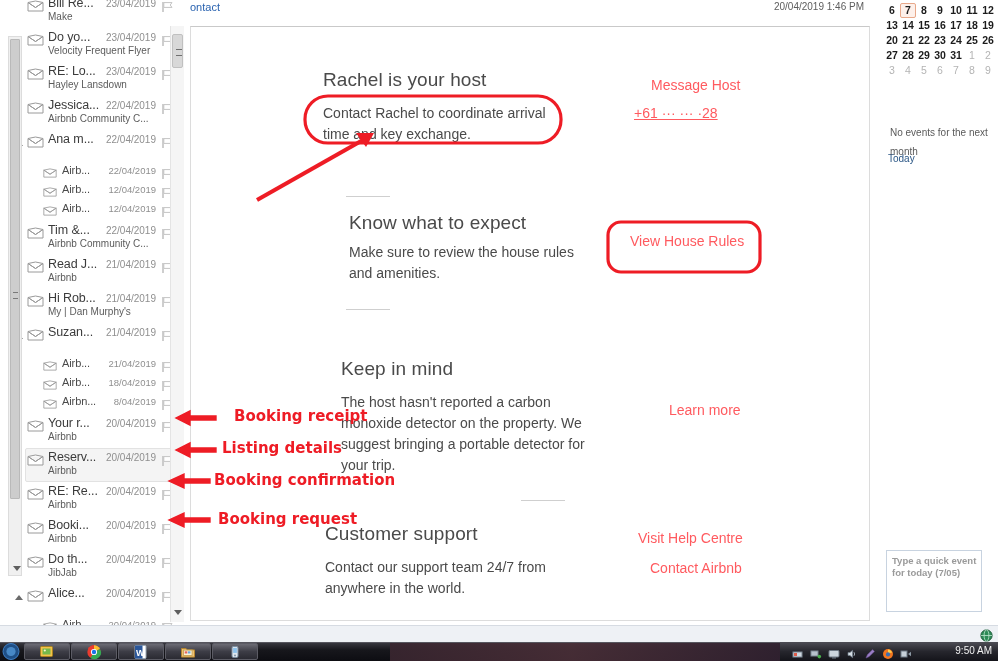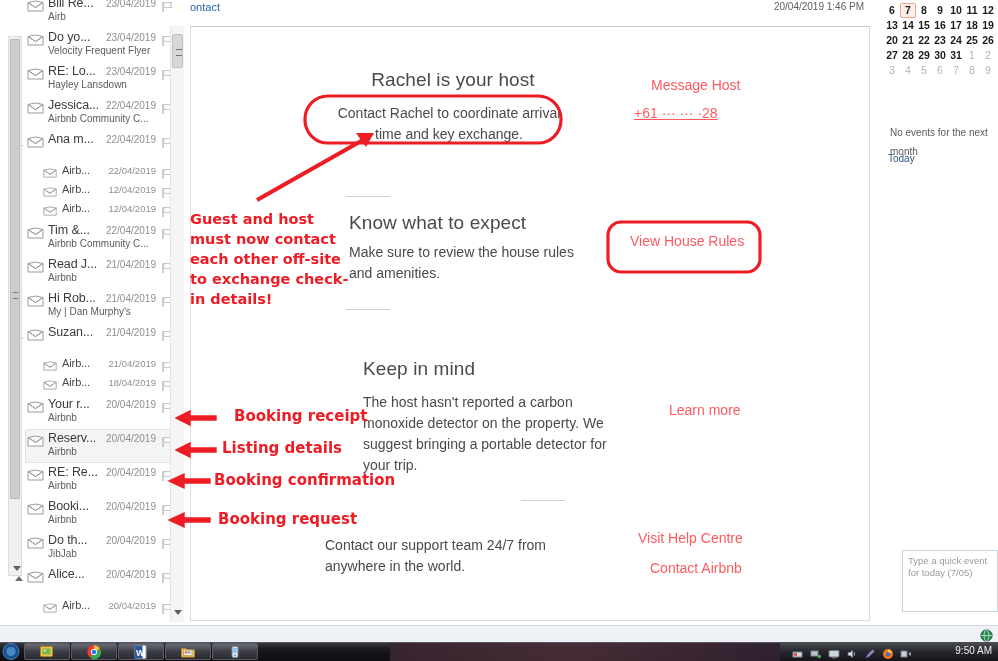--- a/index.html
+++ b/index.html
@@ -277,24 +277,25 @@
   #today-note {
     position: absolute;
     left: 8px; top: 123px;
     width: 104px;
     font-size: 10px;
     color: #5a5a5a;
     line-height: 19px;
   }
   #quick-event {
     position: absolute;
-    left: 20px; top: 550px;
+    left: 4px; top: 550px;
     width: 96px; height: 62px;
     border: 1px solid #c8d3e0;
     background: #ffffff;
+    font-weight: bold;
   }
   #quick-event span {
     position: absolute;
     left: 5px; top: 4px;
     width: 88px;
     font-size: 9.5px;
     color: #9a9a9a;
     line-height: 12px;
   }
 
@@ -384,21 +385,21 @@
         <div class="msg-row">
           <span class="env">
             <svg width="17" height="12" viewBox="0 0 17 12">
   <path d="M1 2.5 L8.5 7.5 L16 2.5 L16 11 L1 11 Z" fill="#ffffff" stroke="#9a9a9a" stroke-width="1"></path>
   <path d="M1 2.5 L8.5 7.5 L16 2.5" fill="none" stroke="#9a9a9a" stroke-width="1"></path>
   <path d="M1 2.5 L8.5 1 L16 2.5" fill="#ffffff" stroke="#9a9a9a" stroke-width="1"></path>
 </svg>
           </span>
           <span class="msg-subject">Bill Re...</span>
           <span class="msg-date">23/04/2019</span>
-          <span class="msg-sender">Airb</span>
+          <span class="msg-sender">Make</span>
           <span class="flag"><svg width="13" height="12" viewBox="0 0 13 12">
   <path d="M2 1 L2 11" stroke="#b9b9b9" stroke-width="1.4" fill="none"></path>
   <path d="M2.8 1.6 L11 1.6 L9.2 4 L11 6.4 L2.8 6.4 Z" fill="#ffffff" stroke="#c4c4c4" stroke-width="1"></path>
 </svg></span>
         </div>
         <div class="msg-row">
           <span class="env">
             <svg width="17" height="12" viewBox="0 0 17 12">
   <path d="M1 2.5 L8.5 7.5 L16 2.5 L16 11 L1 11 Z" fill="#ffffff" stroke="#9a9a9a" stroke-width="1"></path>
   <path d="M1 2.5 L8.5 7.5 L16 2.5" fill="none" stroke="#9a9a9a" stroke-width="1"></path>
@@ -588,20 +589,35 @@
         <div class="msg-row child">
           <span class="env">
             <svg width="14" height="10" viewBox="0 0 17 12">
   <path d="M1 2.5 L8.5 7.5 L16 2.5 L16 11 L1 11 Z" fill="#ffffff" stroke="#9a9a9a" stroke-width="1"></path>
   <path d="M1 2.5 L8.5 7.5 L16 2.5" fill="none" stroke="#9a9a9a" stroke-width="1"></path>
   <path d="M1 2.5 L8.5 1 L16 2.5" fill="#ffffff" stroke="#9a9a9a" stroke-width="1"></path>
 </svg>
           </span>
           <span class="msg-subject">Airb...</span>
           <span class="msg-date">18/04/2019</span>
+          <span class="flag"><svg width="13" height="12" viewBox="0 0 13 12">
+  <path d="M2 1 L2 11" stroke="#b9b9b9" stroke-width="1.4" fill="none"></path>
+  <path d="M2.8 1.6 L11 1.6 L9.2 4 L11 6.4 L2.8 6.4 Z" fill="#ffffff" stroke="#c4c4c4" stroke-width="1"></path>
+</svg></span>
+        </div>
+        <div class="msg-row child">
+          <span class="env">
+            <svg width="14" height="10" viewBox="0 0 17 12">
+  <path d="M1 2.5 L8.5 7.5 L16 2.5 L16 11 L1 11 Z" fill="#ffffff" stroke="#9a9a9a" stroke-width="1"></path>
+  <path d="M1 2.5 L8.5 7.5 L16 2.5" fill="none" stroke="#9a9a9a" stroke-width="1"></path>
+  <path d="M1 2.5 L8.5 1 L16 2.5" fill="#ffffff" stroke="#9a9a9a" stroke-width="1"></path>
+</svg>
+          </span>
+          <span class="msg-subject">Airbn...</span>
+          <span class="msg-date">8/04/2019</span>
           <span class="flag"><svg width="13" height="12" viewBox="0 0 13 12">
   <path d="M2 1 L2 11" stroke="#b9b9b9" stroke-width="1.4" fill="none"></path>
   <path d="M2.8 1.6 L11 1.6 L9.2 4 L11 6.4 L2.8 6.4 Z" fill="#ffffff" stroke="#c4c4c4" stroke-width="1"></path>
 </svg></span>
         </div>
         <div class="msg-row">
           <span class="env">
             <svg width="17" height="12" viewBox="0 0 17 12">
   <path d="M1 2.5 L8.5 7.5 L16 2.5 L16 11 L1 11 Z" fill="#ffffff" stroke="#9a9a9a" stroke-width="1"></path>
   <path d="M1 2.5 L8.5 7.5 L16 2.5" fill="none" stroke="#9a9a9a" stroke-width="1"></path>
@@ -730,46 +746,47 @@
   <div id="reading-pane">
     <div id="rp-header">
       <span id="rp-partial-link">ontact</span>
       <span id="rp-timestamp">20/04/2019 1:46 PM</span>
 
     </div>
 
     <div id="rp-body">
       <div id="email-canvas">
 
-        <div class="sec" style="left:132px; top:42px; width:260px;text-align:center;">
+        <div class="sec" style="left:132px; top:42px; width:260px;">
           <div class="sec-title">Rachel is your host</div>
           <div class="sec-text" style="margin-top:12px; width:252px;">Contact Rachel to coordinate arrival time and key exchange.</div>
         </div>
         <div class="sec-link" style="left:460px; top:50px;">Message Host</div>
         <div class="sec-link" style="left:443px; top:78px;text-decoration:underline;">+61 ··· ··· ·28</div>
 
         <div class="hr-mini" style="left:155px; top:169px;"></div>
 
         <div class="sec" style="left:158px; top:185px; width:252px;">
           <div class="sec-title">Know what to expect</div>
           <div class="sec-text" style="margin-top:8px; width:248px;">Make sure to review the house rules and amenities.</div>
         </div>
         <div class="sec-link" style="left:439px; top:206px;">View House Rules</div>
 
         <div class="hr-mini" style="left:155px; top:282px;"></div>
 
-        <div class="sec" style="left:172px; top:331px; width:250px;">
+        <div class="sec" style="left:150px; top:331px; width:250px;">
           <div class="sec-title">Keep in mind</div>
           <div class="sec-text" style="margin-top:12px; width:246px;">The host hasn't reported a carbon monoxide detector on the property. We suggest bringing a portable detector for your trip.</div>
         </div>
         <div class="sec-link" style="left:478px; top:375px;">Learn more</div>
 
         <div class="hr-mini" style="left:330px; top:473px;"></div>
 
         <div class="sec" style="left:134px; top:496px; width:250px;">
+          <div class="sec-title">Customer support</div>
           <div class="sec-text" style="margin-top:12px; width:242px;">Contact our support team 24/7 from anywhere in the world.</div>
         </div>
         <div class="sec-link" style="left:447px; top:503px;">Visit Help Centre</div>
         <div class="sec-link" style="left:459px; top:533px;">Contact Airbnb</div>
 
       </div>
     </div>
   </div>
 
   <div id="right-pane">
@@ -967,25 +984,20 @@
     </g>
     <g>
       <path d="M210 479 L184 479 L184 474 L169 481 L184 488 L184 483 L210 483 Z" fill="#ee1c25" stroke="#ee1c25" stroke-width="1.4"></path>
     </g>
     <g>
       <path d="M210 518 L184 518 L184 513 L169 520 L184 527 L184 522 L210 522 Z" fill="#ee1c25" stroke="#ee1c25" stroke-width="1.4"></path>
     </g>
   </svg>
 
   <div style="position:absolute;left:0;top:0;width:998px;height:661px;pointer-events:none;">
-    <div class="ann-text" id="ann-note" style="left: 190px; top: 209px; font-size: 14.5px; line-height: 20px; white-space: pre;">Guest and host
-must now contact
-each other off-site
-to exchange check-
-in details!</div>
 
     <div class="ann-text" style="left:218px; top:407px; font-size:15px;margin-left:16px;">Booking receipt</div>
     <div class="ann-text" style="left:222px; top:439px; font-size:15px;">Listing details</div>
     <div class="ann-text" style="left:214px; top:471px; font-size:15px;">Booking confirmation</div>
     <div class="ann-text" style="left:218px; top:510px; font-size:15px;">Booking request</div>
   </div>
 
 </div>
 
 </body></html>

